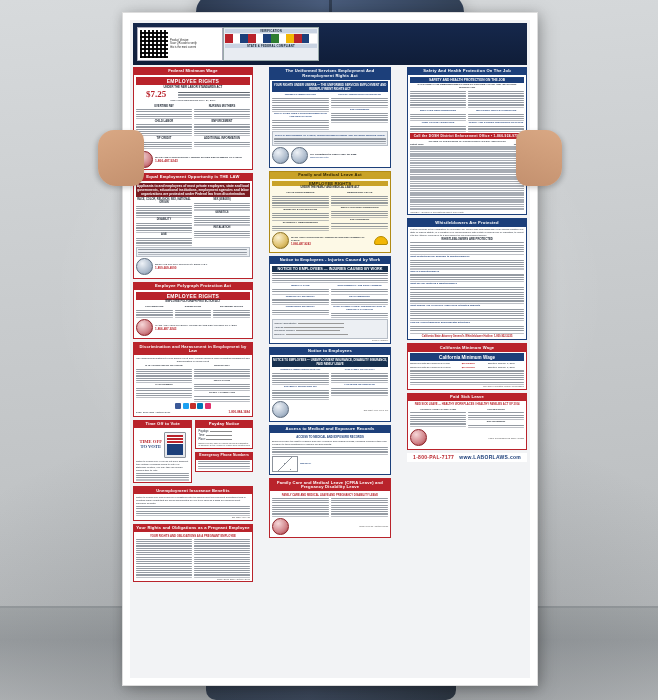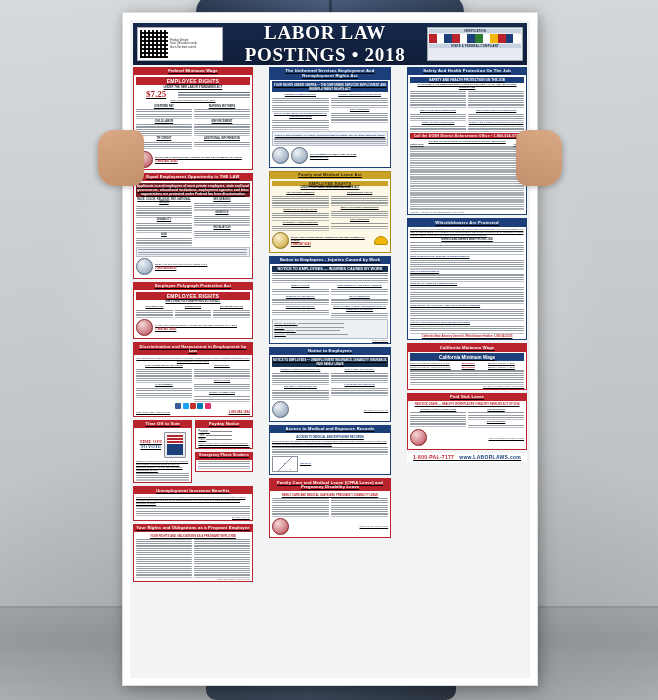--- a/index.html
+++ b/index.html
@@ -150,21 +150,21 @@
   .p-head-right .rh {
     font-size: 2.8px; color: #123; text-align: center; font-weight: bold;
     background: #c8d3e2; letter-spacing: .2px;
   }
   .flagstrip { display: flex; height: 9px; margin-top: 1px; }
   .flagstrip i { flex: 1; display: block; height: 100%; }
 
   
   .cols {
     position: absolute; left: 3px; top: 47px; right: 3px; bottom: 3px;
-    display: flex; gap: 16px; text-decoration: underline;
+    display: flex; gap: 16px;
   }
   .col { flex: 1; display: flex; flex-direction: column; gap: 3px; }
   .col.mid { flex: 1.02; }
 
   
   .panel {
     background: #ffffff;
     border: 1px solid #b9232b;
     overflow: hidden;
     position: relative;
@@ -323,21 +323,20 @@
 
         <div class="p-head">
           <div class="p-head-left">
             <div class="qr"></div>
             <div class="p-head-left-txt">
               <div>Product Version:</div>
               <div>Scan QR code to verify</div>
               <div>this is the most current</div>
             </div>
           </div>
-          <div class="p-title">LABOR LAW POSTINGS • 2018</div>
           <div class="p-head-right">
             <div class="rh">VERIFICATION</div>
             <div class="flagstrip">
               <i style="background:#b9232b"></i>
                 <i style="background:#fff"></i>
                 <i style="background:#1c3f7a"></i>
               <i style="background:#b9232b"></i>
                 <i style="background:#fff"></i>
                 <i style="background:#1c3f7a"></i>
               <i style="background:#2e7d32"></i>

